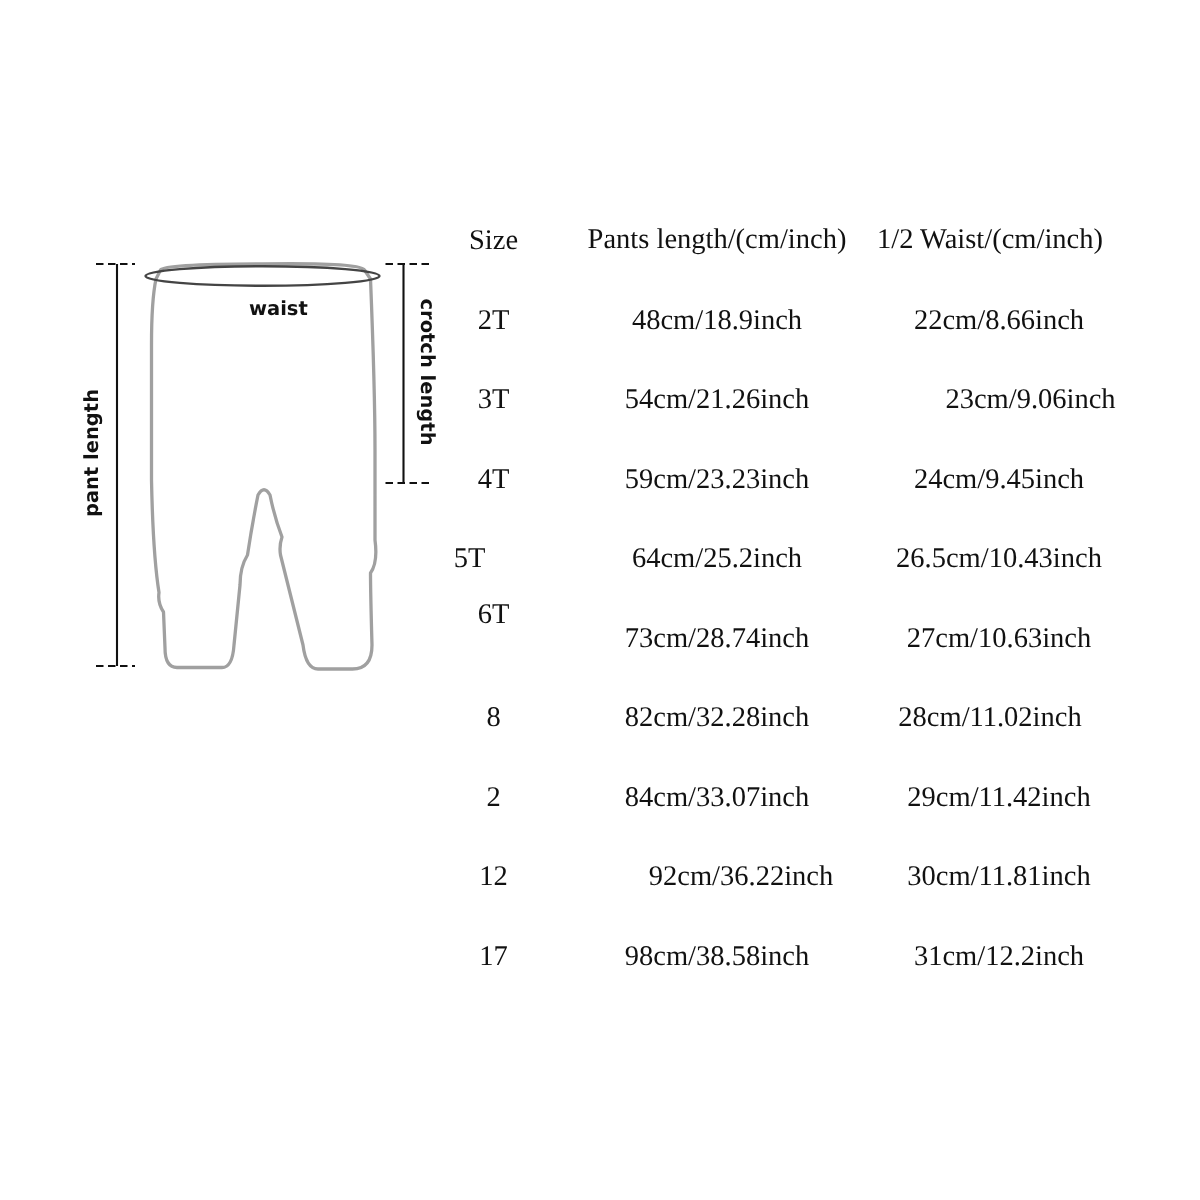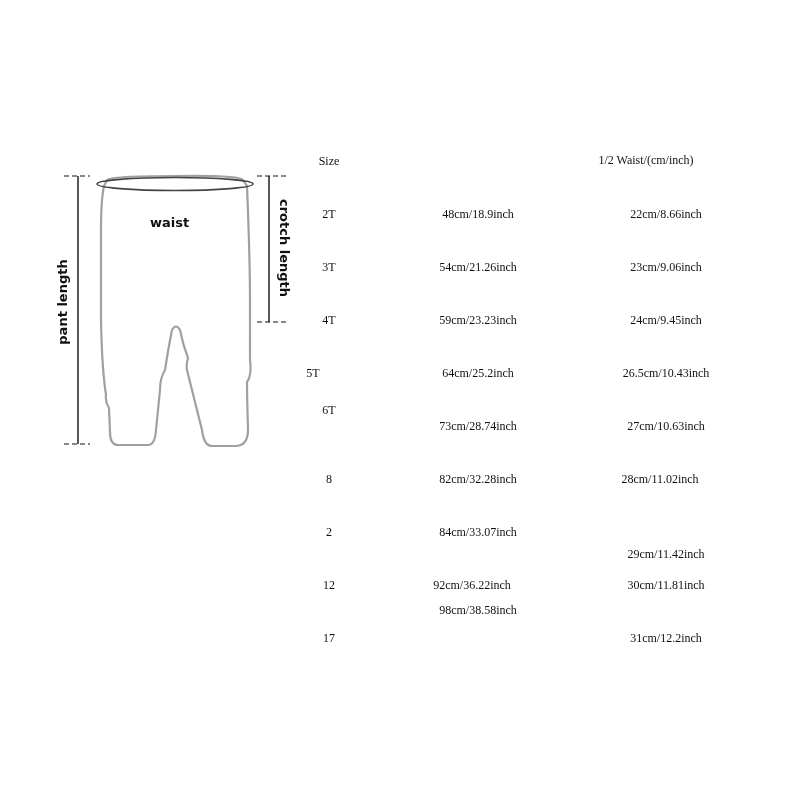--- a/index.html
+++ b/index.html
@@ -1,23 +1,23 @@
 <!DOCTYPE html>
 <html><head>
   <meta charset="utf-8">
   <style>
     html, body { margin: 0; padding: 0; background: #ffffff; }
     body { width: 800px; height: 800px; position: relative; overflow: hidden; }
     .diagram { position: absolute; left: 0; top: 0; width: 300px; height: 500px; }
     .diagram svg { position: absolute; left: 0; top: 0; }
     .lbl { position: absolute; font-family: "DejaVu Sans", sans-serif; font-weight: bold; font-size: 13px; color: #111; white-space: nowrap; }
-    .lbl-waist { left: 150px; top: 199px; margin-top: 16px; }
+    .lbl-waist { left: 166px; top: 199px; }
     .lbl-pant { left: 62px; top: 302px; transform-origin: 0 0; transform: rotate(-90deg) translate(-50%, -50%); }
     .lbl-crotch { left: 284px; top: 248px; transform-origin: 0 0; transform: rotate(90deg) translate(-50%, -50%); }
-    .table { position: absolute; left: 300px; top: 0; width: 500px; height: 800px; font-family: "Liberation Serif", serif; font-size: 12px; color: #111; }
+    .table { position: absolute; left: 300px; top: 0; width: 500px; height: 800px; font-family: "Liberation Serif", serif; font-size: 19px; color: #111; }
     .cell { position: absolute; transform: translateX(-50%); white-space: nowrap; line-height: 20px; }
   </style>
 </head>
 <body>
 
 <div class="diagram">
   <svg width="300" height="500" viewBox="0 0 300 500">
 
     <path d="M107,180 Q110,176 175,176 Q240,175 243,180 L247,186
              Q250,260 250,300 L250,360 Q252,375 247,382 Q247,395 248,430 Q248,446 235,446 L212,446 Q204,446 202,430
@@ -35,31 +35,32 @@
     <line x1="257" y1="176" x2="286" y2="176" stroke="#111" stroke-width="1.2" stroke-dasharray="5,3"></line>
     <line x1="257" y1="322" x2="286" y2="322" stroke="#111" stroke-width="1.2" stroke-dasharray="5,3"></line>
   </svg>
   <div class="lbl lbl-waist">waist</div>
   <div class="lbl lbl-pant">pant length</div>
   <div class="lbl lbl-crotch">crotch length</div>
 </div>
 
 <div class="table">
   <div class="cell" style="left:29px;top:151px">Size</div>
-  <div class="cell" style="left:346px;top:150px">1/2 Waist/(cm/inch)</div>
+  <div class="cell" style="left:178px;top:150px">Pants length/(cm/inch)</div>
+  <div class="cell" style="left:360px;top:150px">1/2 Waist/(cm/inch)</div>
 
   <div>
     <div class="cell" style="left:29px;top:204px">2T</div>
     <div class="cell" style="left:178px;top:204px">48cm/18.9inch</div>
     <div class="cell" style="left:366px;top:204px">22cm/8.66inch</div>
   </div>
   <div>
     <div class="cell" style="left:29px;top:257px">3T</div>
     <div class="cell" style="left:178px;top:257px">54cm/21.26inch</div>
-    <div class="cell" style="left:366px;top:257px">23cm/9.06inch</div>
+    <div class="cell" style="left:387px;top:257px">23cm/9.06inch</div>
   </div>
   <div>
     <div class="cell" style="left:29px;top:310px">4T</div>
     <div class="cell" style="left:178px;top:310px">59cm/23.23inch</div>
     <div class="cell" style="left:366px;top:310px">24cm/9.45inch</div>
   </div>
   <div>
     <div class="cell" style="left:13px;top:363px">5T</div>
     <div class="cell" style="left:178px;top:363px">64cm/25.2inch</div>
     <div class="cell" style="left:366px;top:363px">26.5cm/10.43inch</div>
@@ -70,25 +71,25 @@
     <div class="cell" style="left:366px;top:416px">27cm/10.63inch</div>
   </div>
   <div>
     <div class="cell" style="left:29px;top:469px">8</div>
     <div class="cell" style="left:178px;top:469px">82cm/32.28inch</div>
     <div class="cell" style="left:360px;top:469px">28cm/11.02inch</div>
   </div>
   <div>
     <div class="cell" style="left:29px;top:522px">2</div>
     <div class="cell" style="left:178px;top:522px">84cm/33.07inch</div>
-    <div class="cell" style="left:366px;top:544px">29cm/11.42inch</div>
+    <div class="cell" style="left:366px;top:522px">29cm/11.42inch</div>
   </div>
   <div>
     <div class="cell" style="left:29px;top:575px">12</div>
-    <div class="cell" style="left:172px;top:575px">92cm/36.22inch</div>
+    <div class="cell" style="left:194px;top:575px">92cm/36.22inch</div>
     <div class="cell" style="left:366px;top:575px">30cm/11.81inch</div>
   </div>
   <div>
     <div class="cell" style="left:29px;top:628px">17</div>
-    <div class="cell" style="left:178px;top:600px">98cm/38.58inch</div>
+    <div class="cell" style="left:178px;top:628px">98cm/38.58inch</div>
     <div class="cell" style="left:366px;top:628px">31cm/12.2inch</div>
   </div>
 </div>
 
 </body></html>

